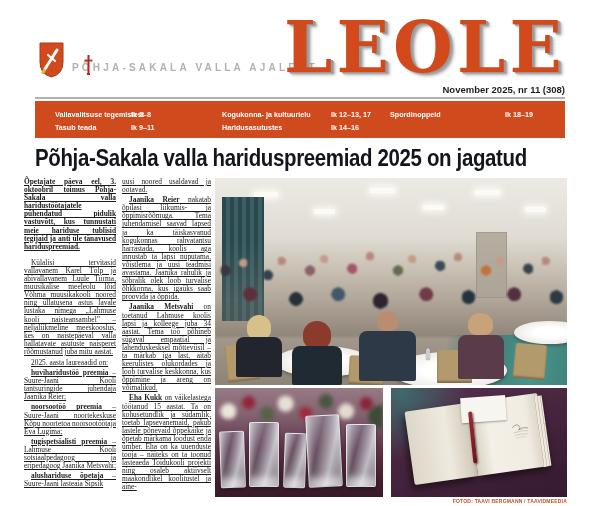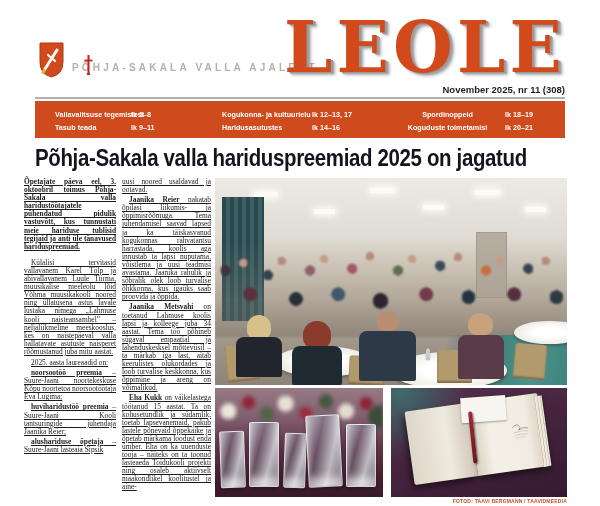--- a/index.html
+++ b/index.html
@@ -20,22 +20,22 @@
   .issue{position:absolute;right:35px;top:84px;font-size:9.5px;font-weight:bold;color:#1d1d1d;}
   .rule{position:absolute;left:35px;top:97px;width:530px;height:2px;background:#aeb2b5;}
 
   
   .bar{position:absolute;left:35px;top:101px;width:530px;height:37px;background:#cf4a1d;}
   .bar-group{position:absolute;top:7px;}
   .bar-row{display:flex;height:13px;align-items:center;}
   .bar-label{font-size:7.2px;font-weight:bold;color:#ffffff;white-space:nowrap;}
   .bar-pages{font-size:7.2px;font-weight:bold;color:#ffffff;white-space:nowrap;}
   .g1{left:20px;} .g1 .bar-label{width:76px;}
-  .g2{left:187px;} .g2 .bar-label{width:90px;}
-  .g3{left:355px;} .g3 .bar-label{width:115px;text-align:center;}
+  .g2{left:187px;} .g2 .bar-label{width:109px;}
+  .g3{left:355px;} .g3 .bar-label{width:115px;}
 
   
   .headline{position:absolute;left:35px;top:145px;width:530px;font-size:23px;font-weight:bold;
             color:#12151d;letter-spacing:-0.4px;white-space:nowrap;transform:scaleX(0.89);
             transform-origin:left center;}
 
   
   .col{position:absolute;top:176px;height:330px;overflow:hidden;
        font-family:"Liberation Serif","DejaVu Serif",serif;font-size:7.4px;line-height:8.1px;
        color:#1c1c1c;text-align:justify;}
@@ -175,35 +175,32 @@
       <div class="bar-row">
         <span class="bar-label">Haridusasutustes</span>
         <span class="bar-pages">lk 14–16</span>
       </div>
     </div>
     <div class="bar-group g3">
       <div class="bar-row">
         <span class="bar-label">Spordinoppeid</span>
         <span class="bar-pages">lk 18–19</span>
       </div>
-      <div class="bar-row">
-        <span class="bar-label">Koguduste toimetamisi</span>
-        <span class="bar-pages">lk 20–21</span>
-      </div>
     </div>
   </div>
 
   <div class="headline">Põhja-Sakala valla hariduspreemiad 2025 on jagatud</div>
 
   <div class="col col1">
     <p class="lead"><span>Õpetajate päeva eel, 3. oktoobril toimus Põhja-Sakala valla haridustöötajatele pühendatud pidulik vastuvõtt, kus tunnustati meie hariduse tublisid tegijaid ja anti üle tänavused hariduspreemiad.</span></p>
     <p><span>Külalisi tervitasid vallavanem Karel Tölp ja abivallavanem Luule Tiirma, muusikalise meeleolu lõid Võhma muusikakooli noored ning üllatusena astus lavale lustaka nimega „Lahmuse kooli naisteansambel” – neljaliikmeline meeskooslus, kes on naistepäeval valla hallatavate asutuste naisperet rõõmustanud juba mitu aastat.</span></p>
     <p class="gap"><span>2025. aasta laureaadid on:</span></p>
+    <p><b>huviharidustöö preemia</b><span> – Suure-Jaani Kooli tantsuringide juhendaja Jaanika Reier;</span></p>
     <p><b>noorsootöö preemia</b><span> – Suure-Jaani noortekeskuse Kõpu noortetoa noorsootöötaja Eva Lugima;</span></p>
-    <p><b>huviharidustöö preemia</b><span> – Suure-Jaani Kooli tantsuringide juhendaja Jaanika Reier;</span></p>
+    <p><b>tugispetsialisti preemia</b><span> – Lahmuse Kooli sotsiaalpedagoog ja eripedagoog Jaanika Metsvahi;</span></p>
     <p><b>alushariduse õpetaja</b><span> – Suure-Jaani lasteaia Sipsik</span></p>
   </div>
 
   <div class="col col2">
     <p class="cont"><span>uusi noored usaldavad ja ootavad.</span></p>
     <p><b>Jaanika Reier</b><span> nakatab õpilasi liikumis- ja õppimisrõõmuga. Tema juhendamisel saavad lapsed ja ka täiskasvanud kogukonnas rahvatantsu harrastada, koolis aga innustab ta lapsi nuputama, võistlema ja uusi teadmisi avastama. Jaanika rahulik ja sõbralik olek loob turvalise õhkkonna, kus igaüks saab proovida ja õppida.</span></p>
     <p><b>Jaanika Metsvahi</b><span> on toetanud Lahmuse koolis lapsi ja kolleege juba 34 aastat. Tema töö põhineb sügaval empaatial ja lahenduskesksel mõtteviisil – ta märkab iga last, aitab keerulistes olukordades ja loob turvalise keskkonna, kus õppimine ja areng on võimalikud.</span></p>
     <p><b>Eha Kukk</b><span> on väikelastega töötanud 15 aastat. Ta on kohusetundlik ja südamlik, toetab lapsevanemaid, pakub lastele põnevaid õppekäike ja õpetab märkama loodust enda ümber. Eha on ka uuenduste tooja – näiteks on ta toonud lasteaeda Toidukooli projekti ning osaleb aktiivselt maakondlikel koolitustel ja aine-</span></p>
   </div>
 

